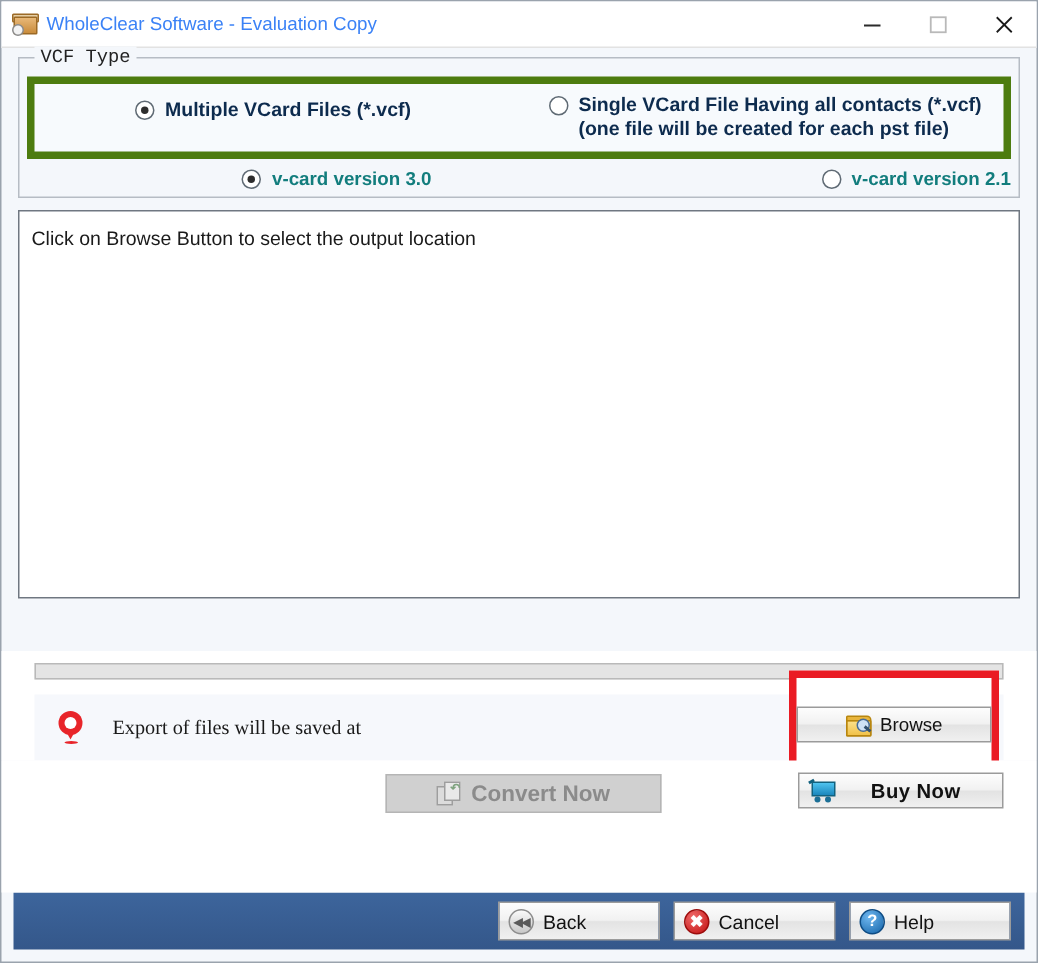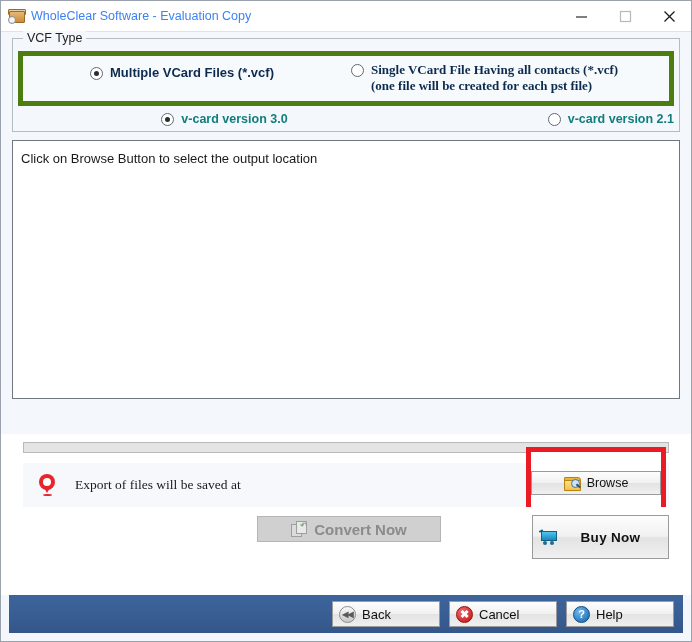--- a/index.html
+++ b/index.html
@@ -76,32 +76,32 @@
     position: relative;
     margin: 6px 11px 0 11px;
     border: 1px solid #b6bcc4;
     background: #f4f7fb;
     padding: 6px 0 5px 0;
   }
   .group-label {
     position: absolute; top: -8px; left: 10px;
     background: #f4f7fb;
     padding: 0 4px;
-    font-size: 12.5px; color: #222;
+    font-size: 12.5px; color: #222; font-family: Liberation Mono, monospace;
   }
   .inner-panel {
     margin: 6px 5px 0 5px;
     border: 5px solid #4d7c0f;
     background: #f7fafd;
     display: flex;
     padding: 6px 0 7px 0;
   }
   .opt-col { flex: 1 1 0; display: flex; }
   .opt-col.left { justify-content: center; align-items: flex-start; padding-top: 3px; }
-  .opt-col.right { justify-content: flex-start; padding-left: 10px; font-family: Liberation Serif, serif; }
+  .opt-col.right { justify-content: center; padding-left: 10px; }
 
   .radio {
     width: 13px; height: 13px; flex: 0 0 13px;
     border-radius: 50%;
     border: 1px solid #5f6a74;
     background: #ffffff;
     box-sizing: border-box;
     margin-top: 2px;
     position: relative;
   }
@@ -275,21 +275,21 @@
     position: absolute; left: 5px; top: 0;
     width: 9px; height: 11px;
     border: 1px solid #9e9e9e; background: #e9e9e9;
   }
   .convert-icon .arr {
     position: absolute; left: 9px; top: 1px;
     font-size: 8px; color: #7fa37f; line-height: 8px;
   }
   .buynow-btn {
     position: absolute; right: 22px; top: 8px;
-    width: 137px; height: 44px;
+    width: 137px; height: 24px;
     font-size: 13.5px; font-weight: bold;
     letter-spacing: 0.3px;
     justify-content: flex-start;
     padding-left: 6px;
   }
   .buynow-btn .lbl { flex: 1 1 auto; text-align: center; padding-right: 10px; }
   .cart-icon { width: 18px; height: 15px; position: relative; flex: 0 0 18px; }
   .cart-icon .body {
     position: absolute; left: 2px; top: 1px;
     width: 14px; height: 8px;

